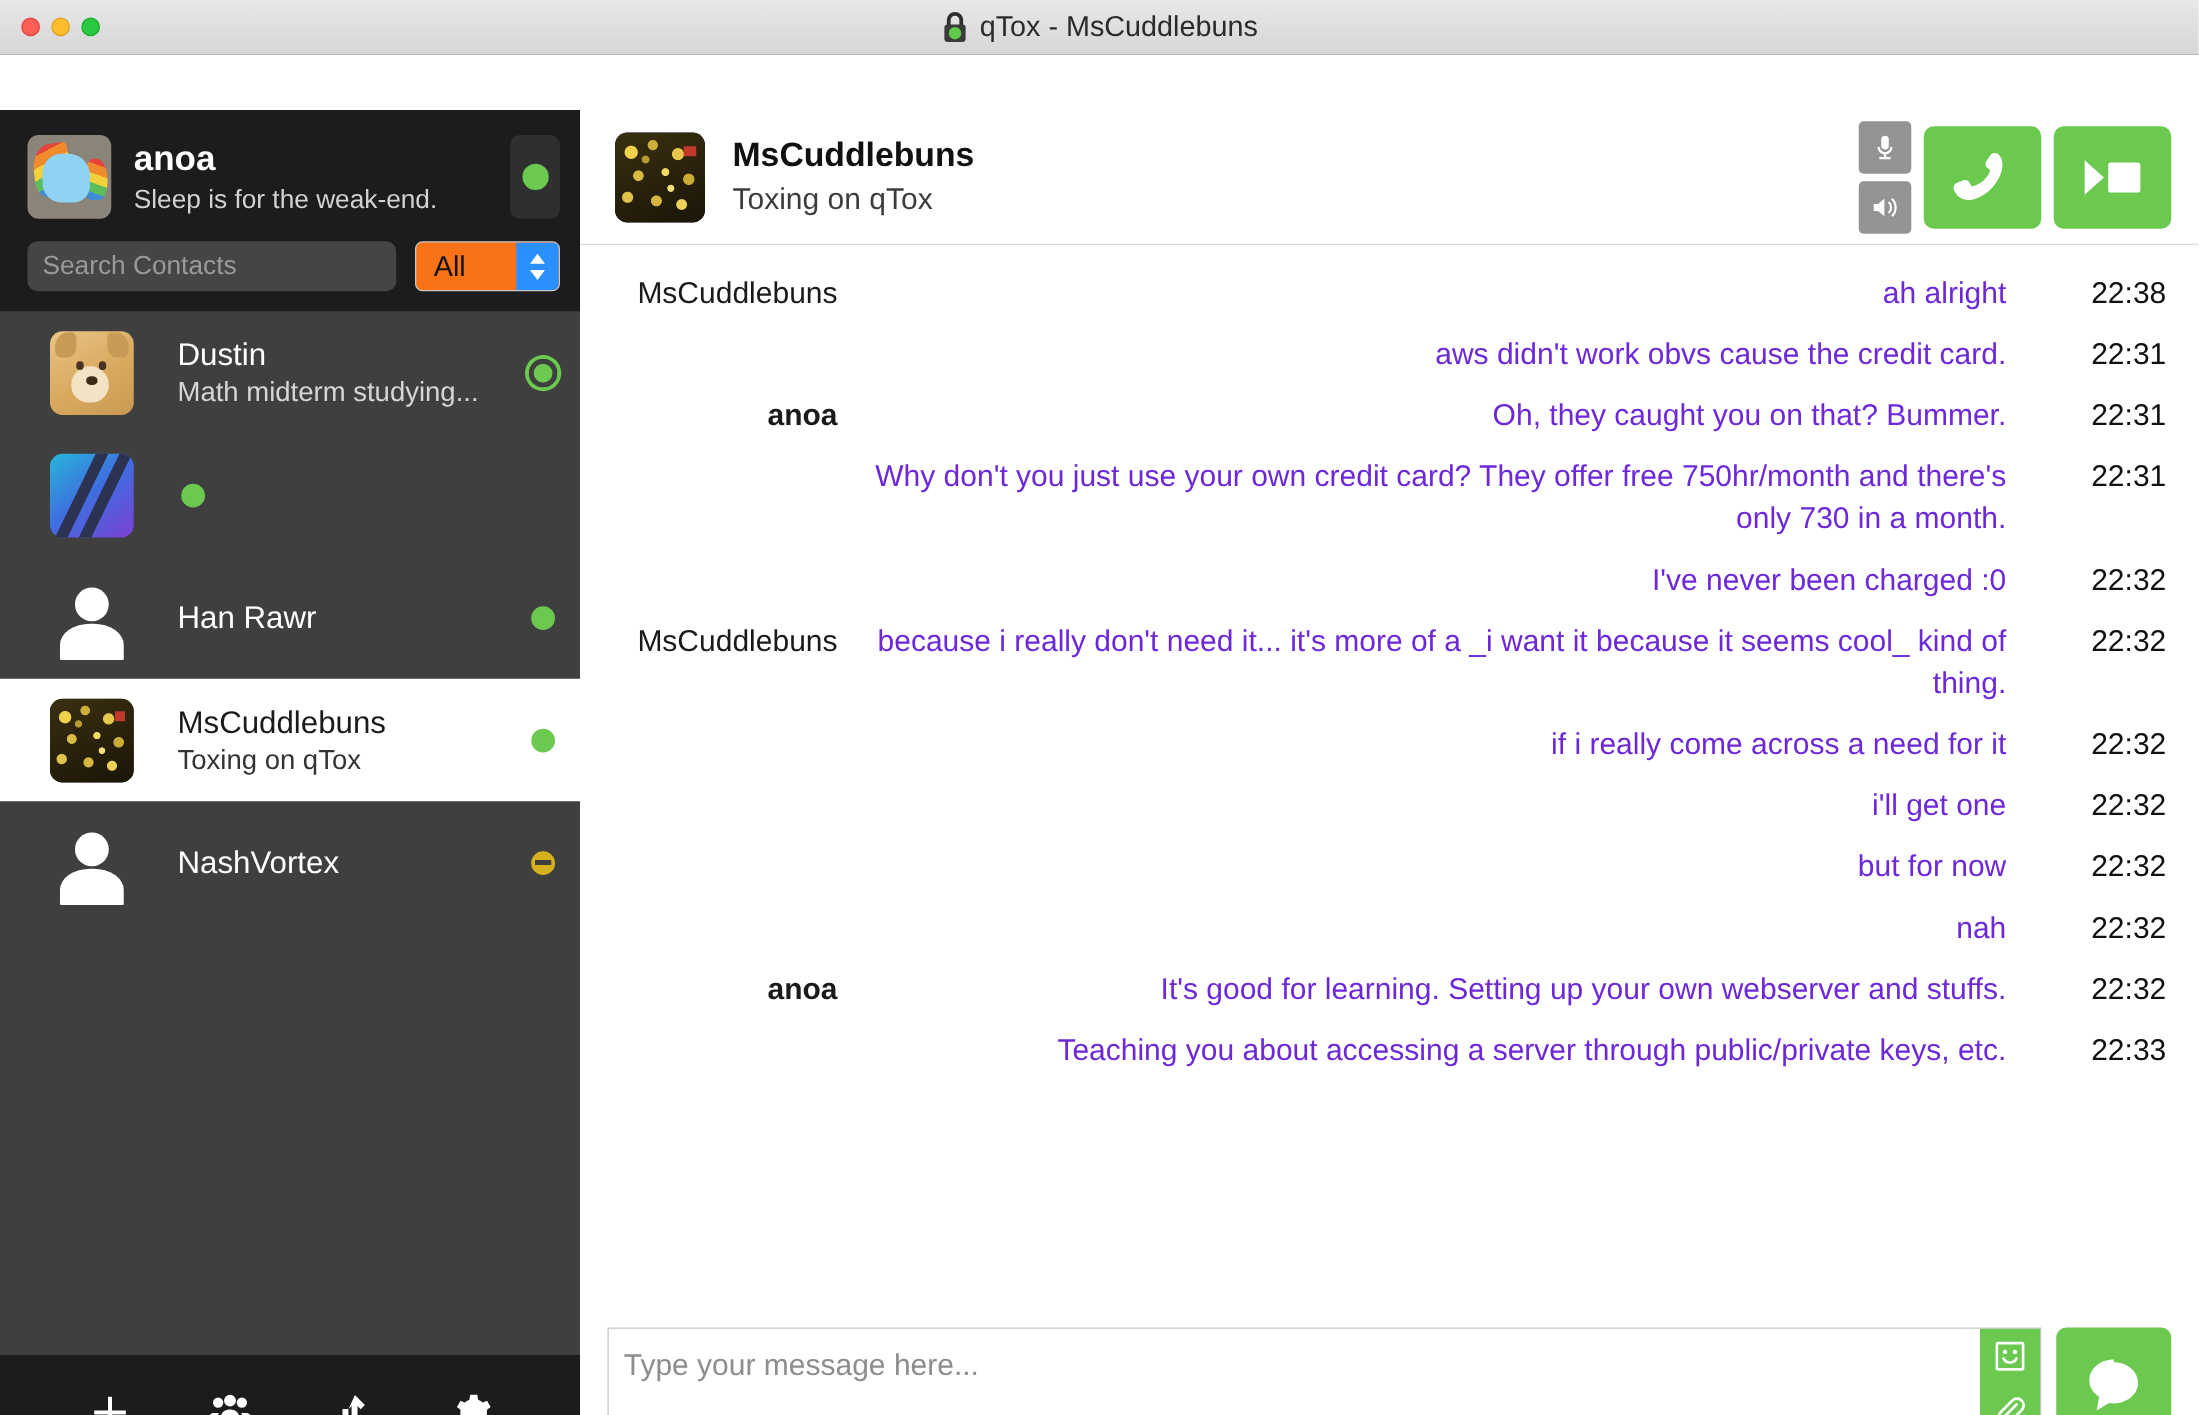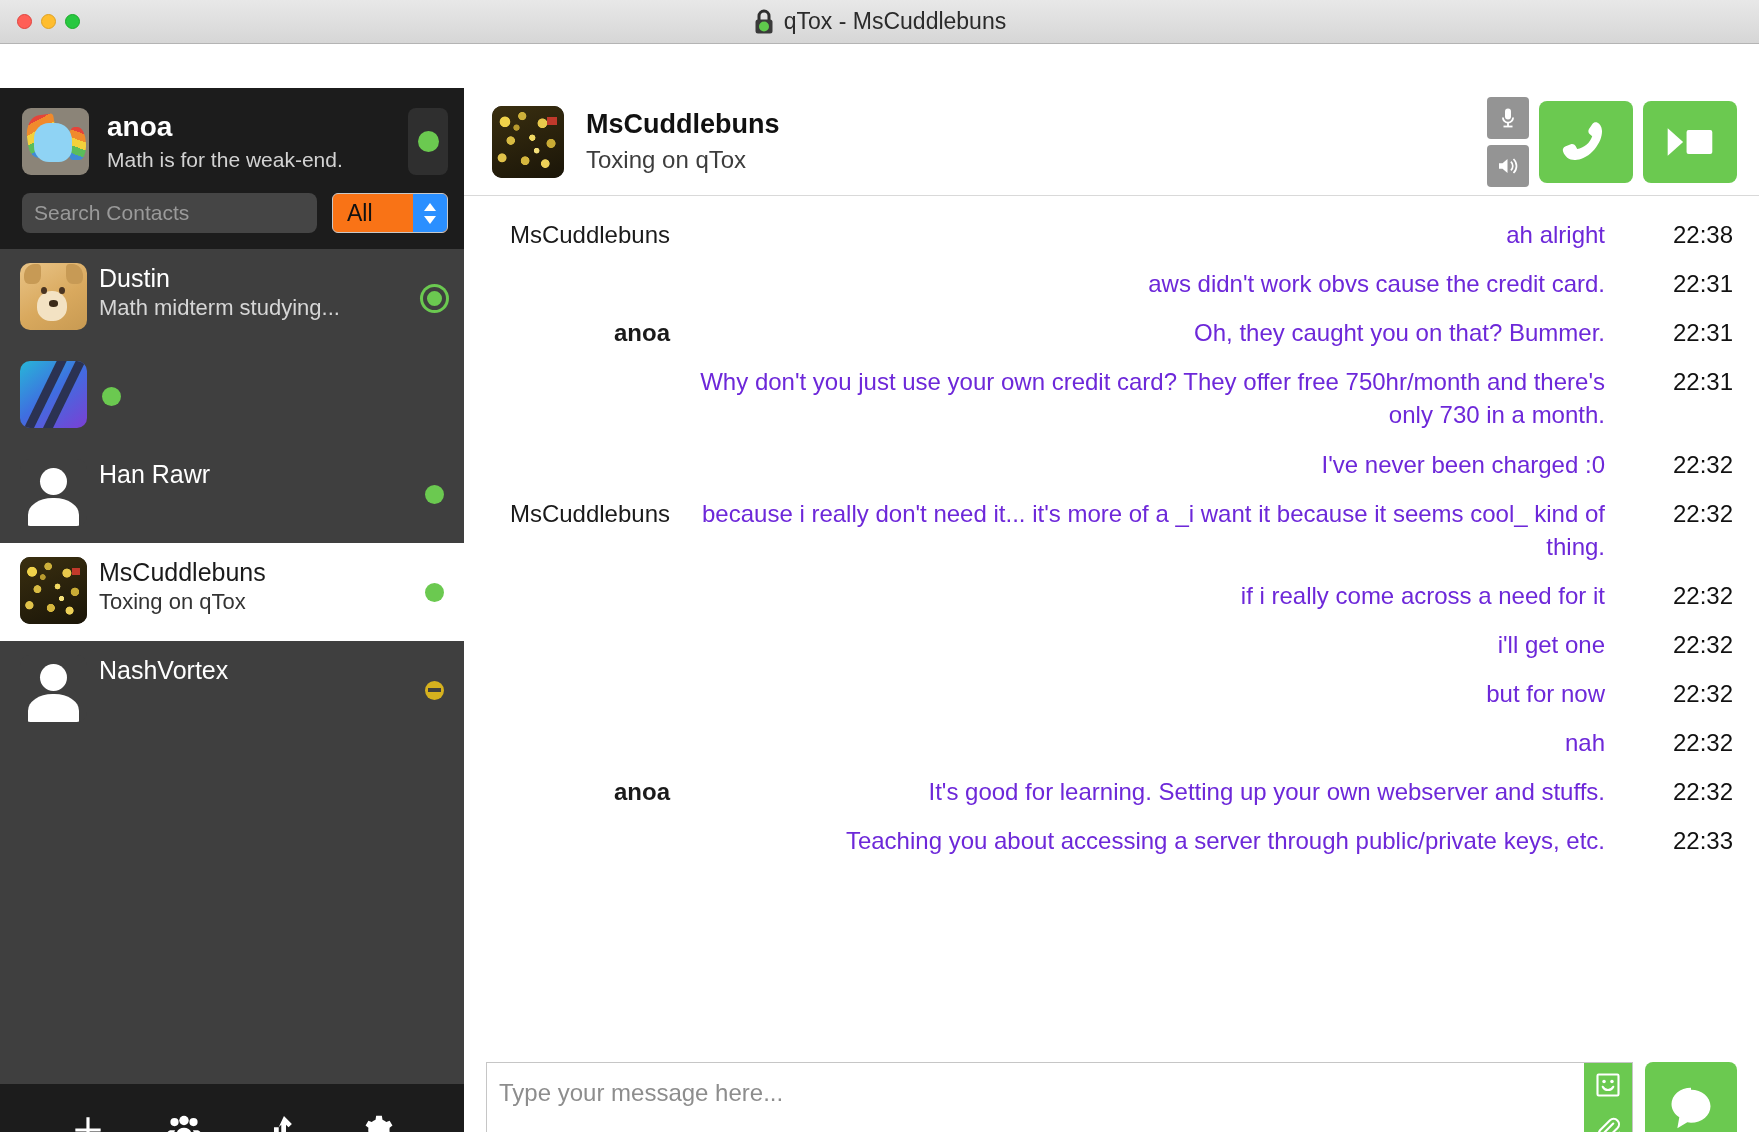--- a/index.html
+++ b/index.html
@@ -60,21 +60,21 @@
     border:1px solid #c8c8c8;
   }
   .filter-label { font-size:23px; color:#111; padding-left:14px; }
   .filter-arrows {
     position:absolute; right:0; top:0; bottom:0; width:34px; background:#2a8fff;
     display:flex; flex-direction:column; align-items:center; justify-content:center; gap:3px;
   }
 
   .contacts { flex:1; background:#3f3f3f; overflow:hidden; }
   .contact {
-    display:flex; gap:12px; padding:14px 18px 14px 20px;
+    display:flex; align-items:center; gap:35px; padding:14px 18px 14px 40px;
     height:98px; position:relative;
   }
   .contact.selected { background:#fff; }
   .c-avatar { width:67px; height:67px; border-radius:10px; flex:none; overflow:hidden; position:relative; }
   .c-body { flex:1; min-width:0; }
   .c-name { font-size:25px; color:#fff; line-height:1.2; white-space:nowrap; overflow:hidden; }
   .c-msg  { font-size:22px; color:#d6d6d6; line-height:1.25; margin-top:1px;
             white-space:nowrap; overflow:hidden; text-overflow:ellipsis; }
   .contact.selected .c-name { color:#1a1a1a; }
   .contact.selected .c-msg  { color:#333; }
@@ -220,21 +220,21 @@
   <div class="sidebar">
 
     <div class="me-row">
       <div class="me-avatar av-pony">
         <span class="mane"></span>
           <span class="tail"></span>
           <span class="body"></span>
       </div>
       <div class="me-info">
         <div class="me-name">anoa</div>
-        <div class="me-status-msg">Math is for the weak-end.</div>
+        <div class="me-status-msg">Sleep is for the weak-end.</div>
       </div>
       <div class="me-status-btn">
         <span class="dot dot-online"></span>
       </div>
     </div>
 
     <div class="search-row">
       <input class="search-input" type="text" placeholder="Search Contacts" style="">
       <div class="filter-select">
         <span class="filter-label">All</span>

